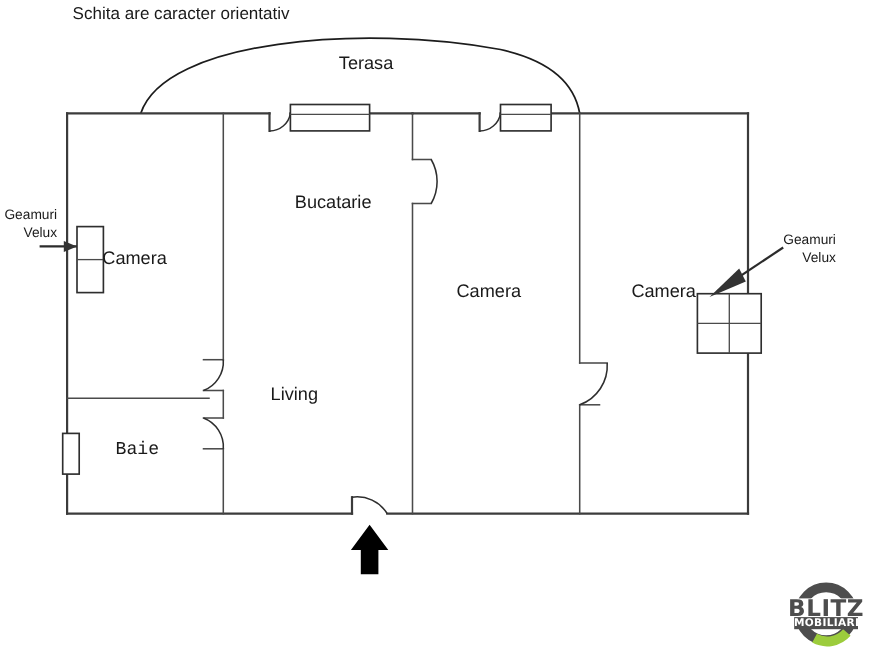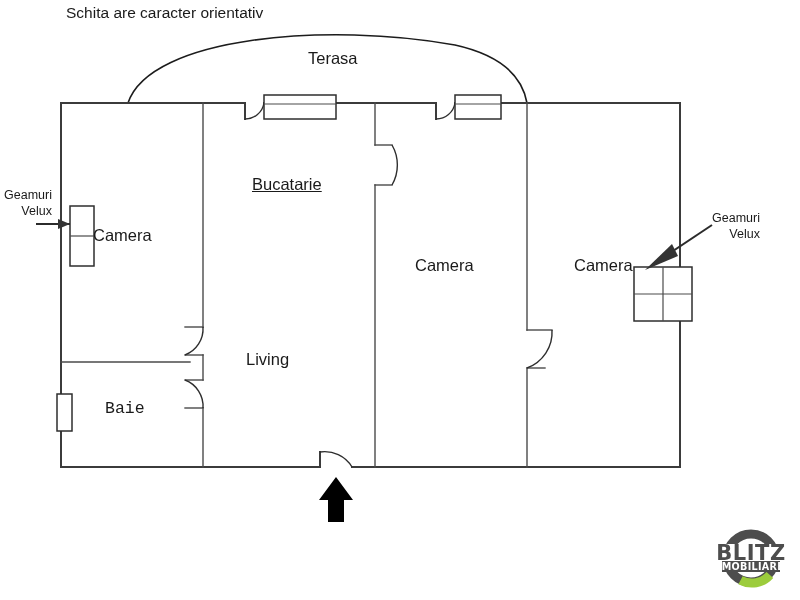--- a/index.html
+++ b/index.html
@@ -86,21 +86,21 @@
   .room-label {
     font-size: 16.5px;
   }
   .annot-label {
     font-size: 12.5px;
     line-height: 1.25;
     text-align: right;
   }
 
   #label-terasa   { left: 292px; top: 49px; margin-left: 16px; }
-  #label-bucatarie{ left: 252px; top: 175px; text-decoration: underline; }
+  #label-bucatarie{ left: 268px; top: 175px; }
   #label-camera-1 { left: 93px;  top: 226px; }
   #label-camera-2 { left: 415px; top: 256px; }
   #label-camera-3 { left: 574px; top: 256px; }
   #label-living   { left: 246px; top: 350px; }
   #label-baie     { left: 105px; top: 400px; font-family: Liberation Mono, monospace; }
 
   #annot-left  { left: 4px;   top: 188px; }
   #annot-right { left: 712px; top: 211px; }
 
   

